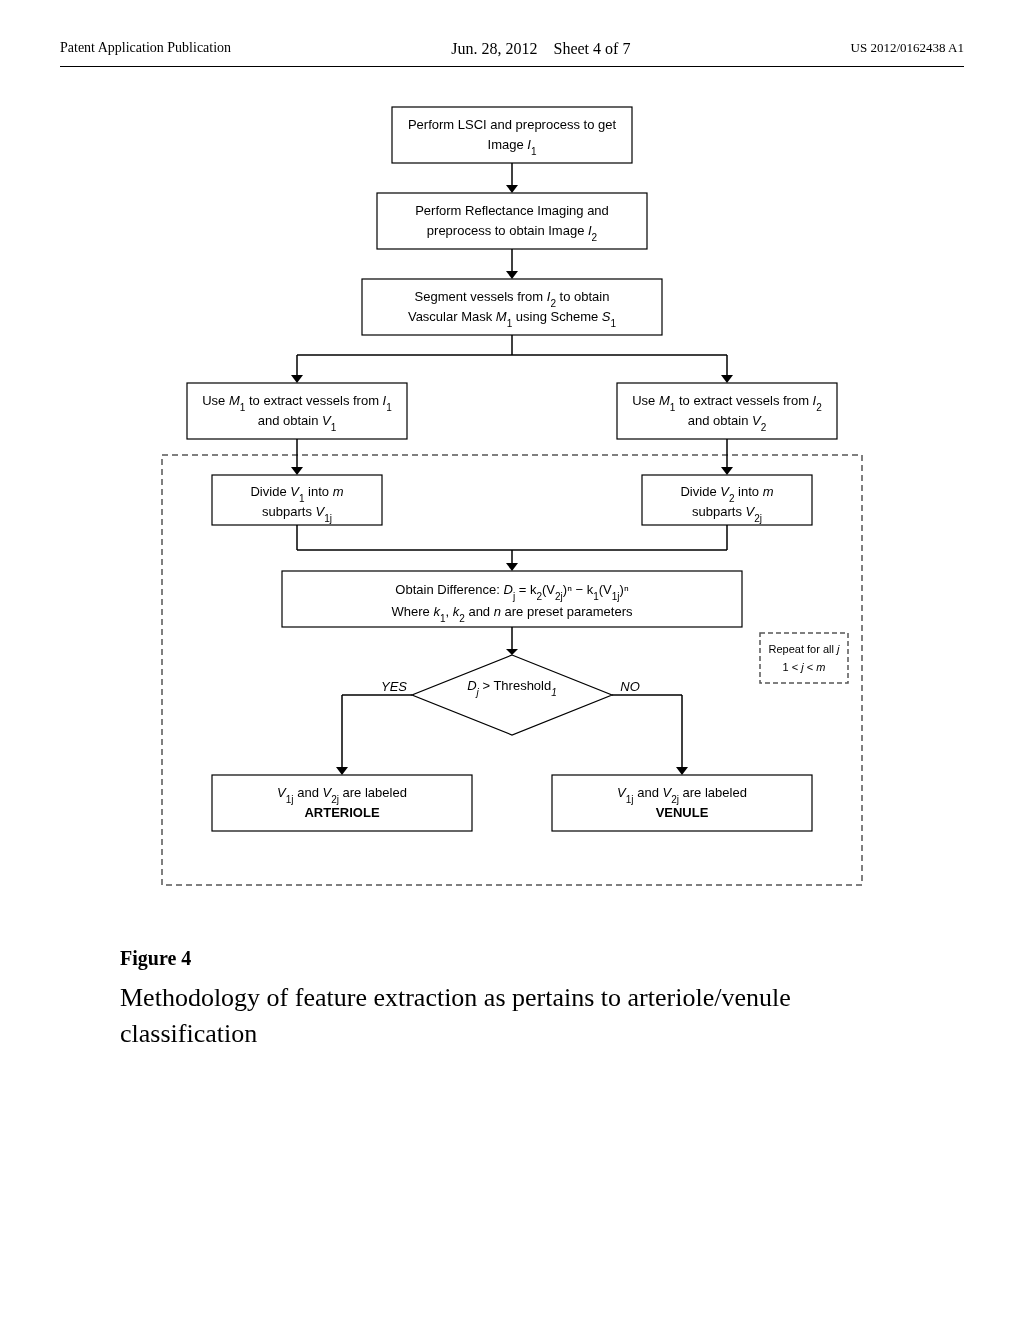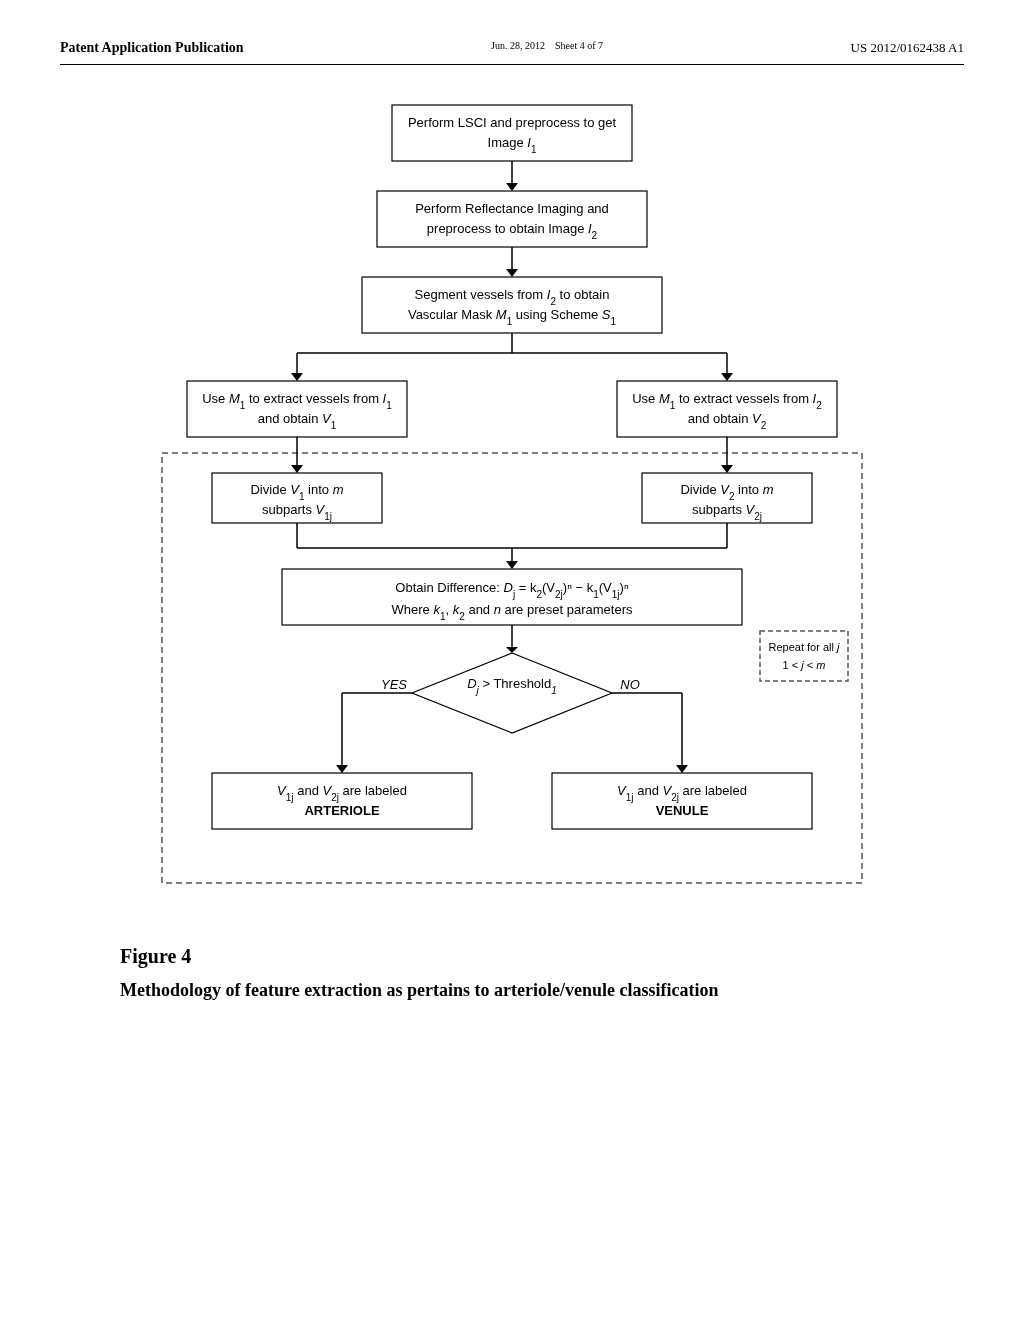--- a/index.html
+++ b/index.html
@@ -21,41 +21,41 @@
     .header {
       display: flex;
       justify-content: space-between;
       align-items: flex-start;
       border-bottom: 1px solid #000;
       padding-bottom: 8px;
       margin-bottom: 30px;
     }
     .header-left {
       font-size: 14px;
-      font-weight: bold;
+      font-weight: normal;
     }
     .header-center {
-      font-size: 10px;
+      font-size: 16px;
       text-align: right;
     }
     .header-right {
       font-size: 13px;
       font-weight: normal;
     }
 
     
     .figure-title {
       font-size: 20px;
       font-weight: bold;
       margin-top: 30px;
       margin-bottom: 10px;
     }
     .figure-description {
-      font-size: 18px;
-      font-weight: bold;
+      font-size: 26px;
+      font-weight: normal;
       line-height: 1.4;
       max-width: 680px;
     }
 
     
     .flowchart-svg {
       display: block;
       margin: 20px auto;
     }
   </style>

